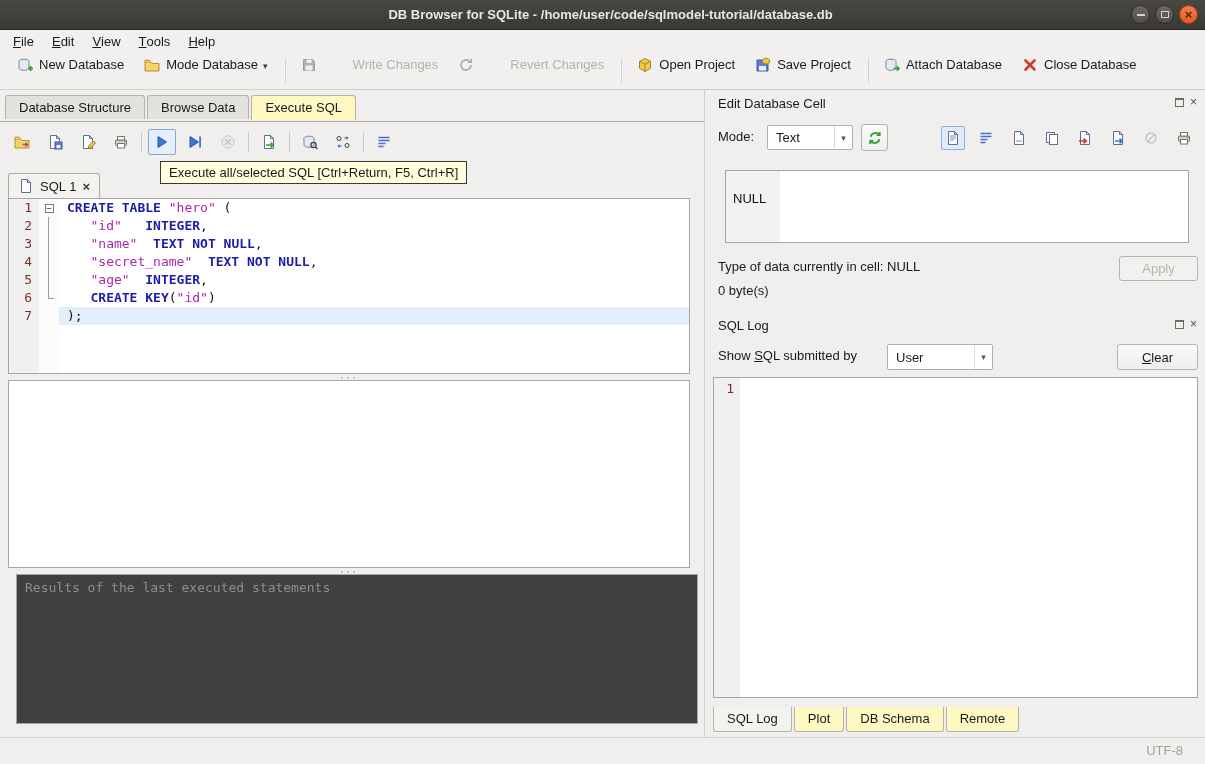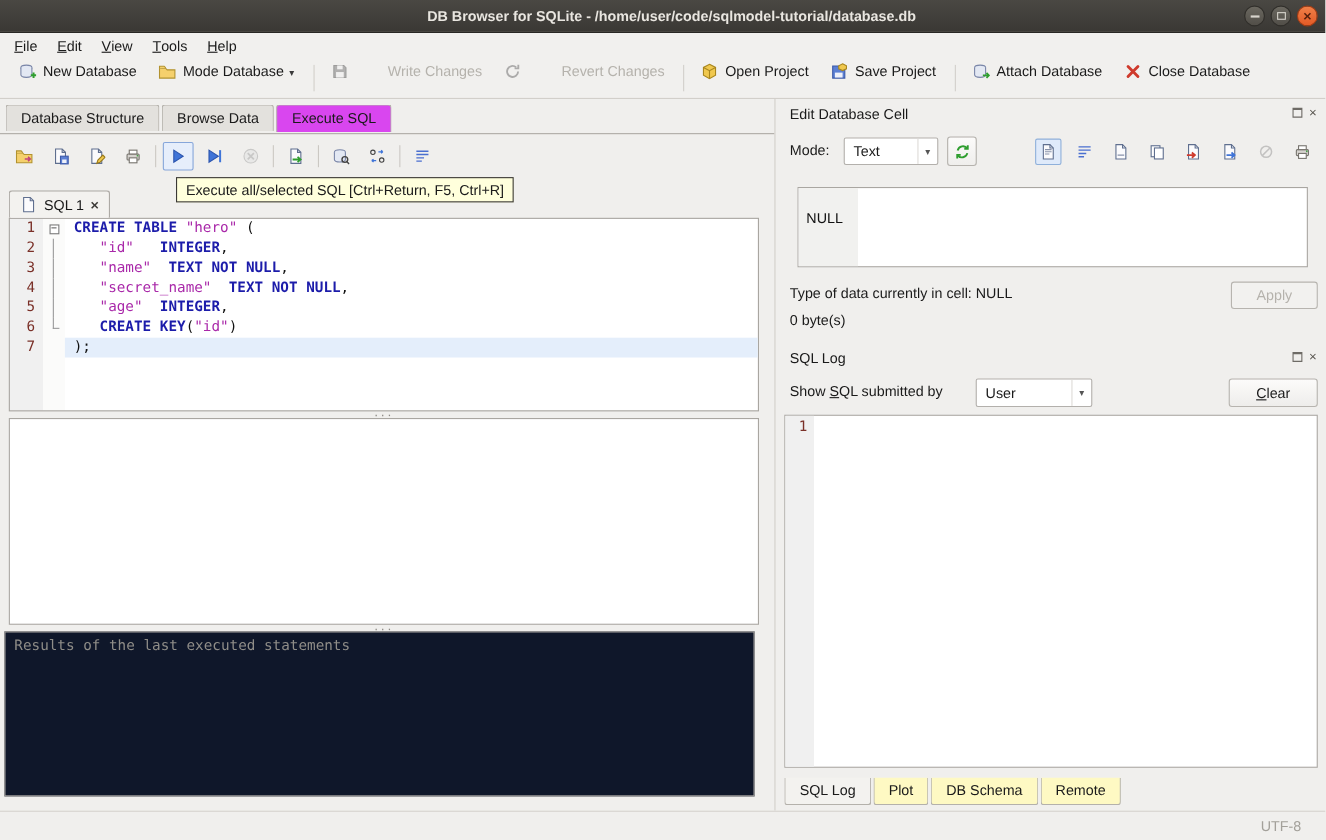--- a/index.html
+++ b/index.html
@@ -26,21 +26,21 @@
 .tbtn .tlabel{margin-left:6px;}
 .tbtn.disabled{color:#b5b2ac;gap:30px;}
 .tbtn.disabled svg{filter:grayscale(1);opacity:.55;}
 .tsep{width:1px;height:24px;background:#d2cfca;margin:0 6px;}
 .dd{font-size:9px;color:#3a3a3a;margin-left:5px;position:relative;top:4px;}
 .icon{display:inline-flex;width:16px;height:16px;flex:none;}
 
 
 #main-tabs{position:absolute;left:0;top:95px;width:704px;height:27px;display:flex;align-items:flex-start;padding-left:5px;border-bottom:1px solid #adaaa5;}
 .tab{padding:4px 13px;background:#e3e1dd;border:1px solid #b4b1ab;border-bottom:none;border-radius:3px 3px 0 0;margin-right:2px;position:relative;}
-.tab.active{background:#d946ef;margin-bottom:-1px;padding-bottom:5px;z-index:2;}
+.tab.active{background:#fef9c3;margin-bottom:-1px;padding-bottom:5px;z-index:2;}
 
 
 #left-page{position:absolute;left:0;top:122px;width:704px;height:608px;}
 #sql-toolbar{position:absolute;left:8px;top:5px;height:30px;display:flex;align-items:center;}
 .sbtn{width:28px;height:26px;display:flex;align-items:center;justify-content:center;margin-right:5px;border:1px solid transparent;border-radius:2px;}
 .sbtn.hover{border-color:#86a6da;background:#e6eefb;}
 .sbtn.disabled svg{filter:grayscale(1);opacity:.5;}
 .ssep{width:1px;height:20px;background:#cbc8c3;margin:0 6px 0 1px;}
 #sql-tooltip{position:absolute;left:160px;top:39px;background:#ffffdc;border:1px solid #3a3835;padding:3px 8px;white-space:nowrap;z-index:40;}
 #sql-tabbar{position:absolute;left:8px;top:50px;display:flex;align-items:flex-end;height:26px;z-index:2;}
@@ -58,21 +58,21 @@
 .code{white-space:pre;padding-left:8px;flex:1;}
 .eline.current .code{background:#e4eefb;}
 .tok-k{color:#1c1caa;font-weight:bold;}
 .tok-s{color:#a928a9;}
 .tok-p{color:#111;}
 
 .splitter{position:absolute;left:8px;width:682px;height:6px;display:flex;align-items:center;justify-content:center;color:#8d8a85;font-size:12px;letter-spacing:2px;line-height:4px;}
 #splitter1{top:252px;}
 #splitter2{top:446px;}
 #grid-pane{position:absolute;left:8px;top:258px;width:682px;height:188px;background:#fff;border:1px solid #a9a6a1;}
-#results-pane{position:absolute;left:4px;top:452px;width:682px;height:150px;background:#0f172a;border:1px solid #a9a6a1;font-family:"DejaVu Sans Mono",monospace;color:#8f8d88;padding:5px 8px;}
+#results-pane{position:absolute;left:16px;top:452px;width:682px;height:150px;background:#404040;border:1px solid #a9a6a1;font-family:"DejaVu Sans Mono",monospace;color:#8f8d88;padding:5px 8px;}
 
 
 #right-panel{position:absolute;left:704px;top:90px;width:501px;height:647px;border-left:1px solid #d2cfca;}
 .dock-title{position:absolute;left:0;right:0;height:20px;}
 .dock-title .dt{position:absolute;left:13px;top:0;line-height:20px;}
 .dock-icons{position:absolute;right:8px;top:4px;display:flex;gap:6px;align-items:center;}
 .dock-float{width:9px;height:9px;border:1px solid #6e6b66;border-top-width:2px;}
 .dock-close{font-size:12px;color:#55524c;line-height:9px;}
 #dock1-title{top:4px;}
 #dock2-title{top:226px;}

